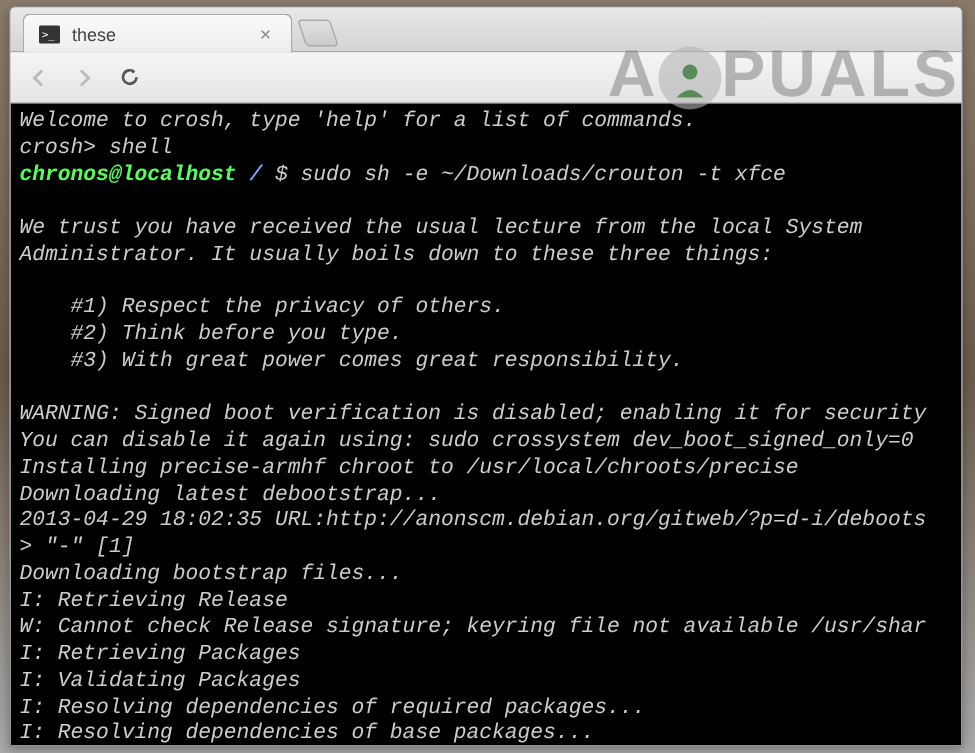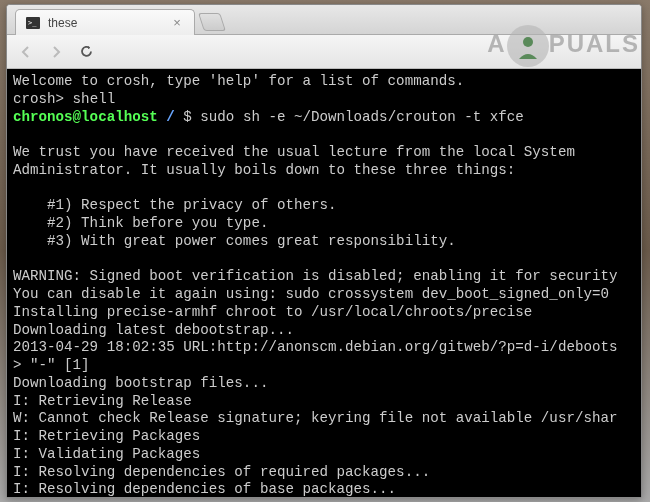--- a/index.html
+++ b/index.html
@@ -6,21 +6,21 @@
     body {
       width: 650px; height: 502px;
       background: linear-gradient(to bottom, #8a7a6a 0%, #6a5a4a 50%, #aaa 100%);
       font-family: sans-serif;
       overflow: hidden;
       position: relative;
     }
     .watermark {
       position: absolute;
       top: 25px; right: 10px;
-      font-size: 24px;
+      font-size: 44px;
       font-weight: bold;
       color: rgba(120,120,120,0.5);
       letter-spacing: 2px;
       z-index: 100;
       pointer-events: none;
     }
     .watermark .circle {
       display: inline-flex;
       width: 42px; height: 42px;
       border-radius: 50%;
@@ -112,20 +112,21 @@
     .terminal {
       flex: 1;
       background: #000;
       color: #ccc;
       font-family: "Courier New", monospace;
       font-size: 14.2px;
       line-height: 1.25;
       padding: 4px 6px;
       overflow: hidden;
       white-space: pre;
+      font-style: italic;
     }
     .t-green { color: #5f5; font-weight: bold; }
     .t-blue { color: #6aa7ff; font-weight: bold; }
   </style>
 </head>
 <body>
 
 <div class="watermark">
   <span>A</span><span class="circle">
       <svg width="30" height="30" viewBox="0 0 30 30">

